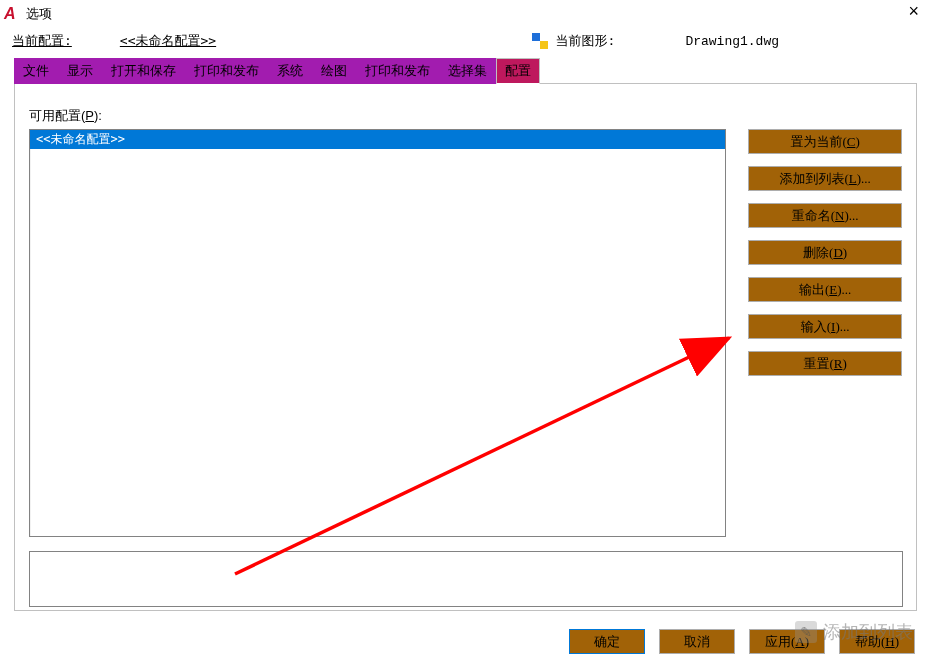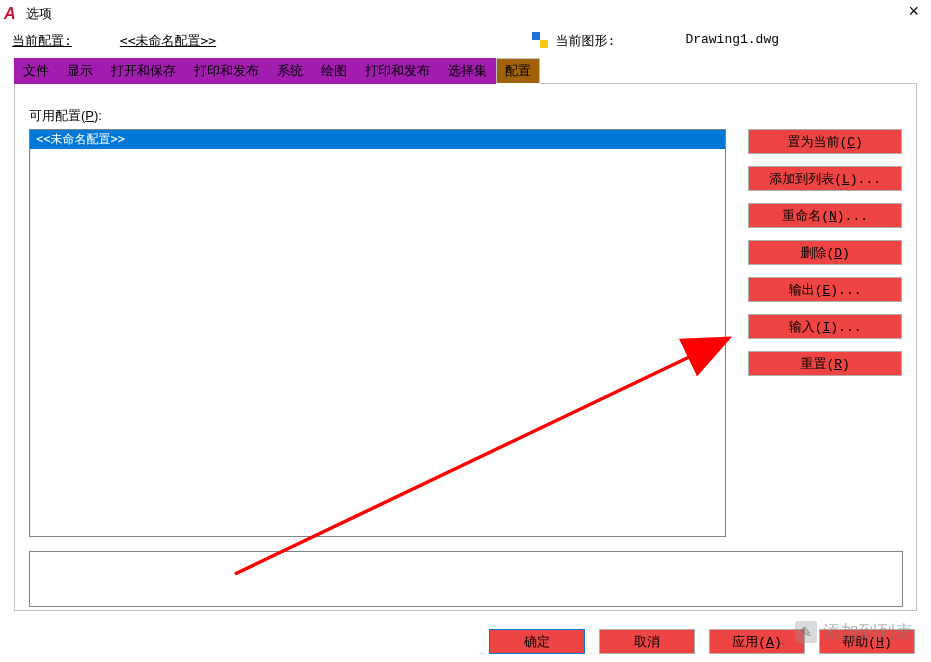--- a/index.html
+++ b/index.html
@@ -44,21 +44,21 @@
     .info-row {
       display: flex;
       align-items: center;
       padding: 6px 12px 8px 12px;
       font-size: 13px;
       font-family: "SimSun", monospace;
     }
     .info-left { display: flex; align-items: center; text-decoration: underline; }
     .info-label { margin-right: 48px; }
     .info-value { }
-    .info-right { display: flex; align-items: flex-start; margin-left: auto; margin-right: 140px;}
+    .info-right { display: flex; align-items: center; margin-left: auto; margin-right: 140px;}
     .drawing-icon {
       width: 16px; height: 16px; margin-right: 8px;
       display: inline-block; position: relative;
     }
     .drawing-icon::before {
       content: ""; position: absolute; width: 8px; height: 8px; background: #1e6fd9; top: 0; left: 0;
     }
     .drawing-icon::after {
       content: ""; position: absolute; width: 8px; height: 8px; background: #f5c518; bottom: 0; right: 0;
     }
@@ -78,21 +78,21 @@
       padding: 3px 8px;
       border: 1px solid transparent;
       background: #a21caf;
       cursor: pointer;
       white-space: nowrap;
       margin-right: 0px;
     }
     .tab.active {
       border: 1px solid #c0c0c0;
       border-bottom: 1px solid #fff;
-      background: #a16207;
+      background: #be185d;
       position: relative;
       z-index: 3;
     }
     .tab-panel {
       border: 1px solid #c0c0c0;
       margin-top: -1px;
       padding: 12px 14px 14px 14px;
       position: relative;
       z-index: 1;
       height: 528px;
@@ -129,43 +129,43 @@
     }
     .side-buttons {
       display: flex;
       flex-direction: column;
       gap: 12px;
       width: 154px;
     }
     .side-buttons button, .bottom-buttons button {
       height: 25px;
       border: 1px solid #adadad;
-      background: #ef4444;
-      font-size: 13px;
-      font-family: Liberation Mono, monospace;
+      background: #a16207;
+      font-size: 13px;
+      font-family: Liberation Serif, serif;
       cursor: pointer;
       padding: 1px 4px;
     }
     .hotkey { text-decoration: underline; }
     .desc-box {
       margin-top: 14px;
       border: 1px solid #828282;
       height: 56px;
       width: 874px;
       background: #fff;
     }
     .bottom-buttons {
       position: absolute;
       right: 16px;
       bottom: 8px;
       display: flex;
       gap: 14px;
     }
     .bottom-buttons button {
-      width: 96px;
+      width: 76px;
       margin-top: 40px;
     }
     .bottom-buttons button.default {
       border: 1px solid #0078d7;
     }
     .arrow-svg {
       position: absolute;
       pointer-events: none;
       z-index: 10;
     }

